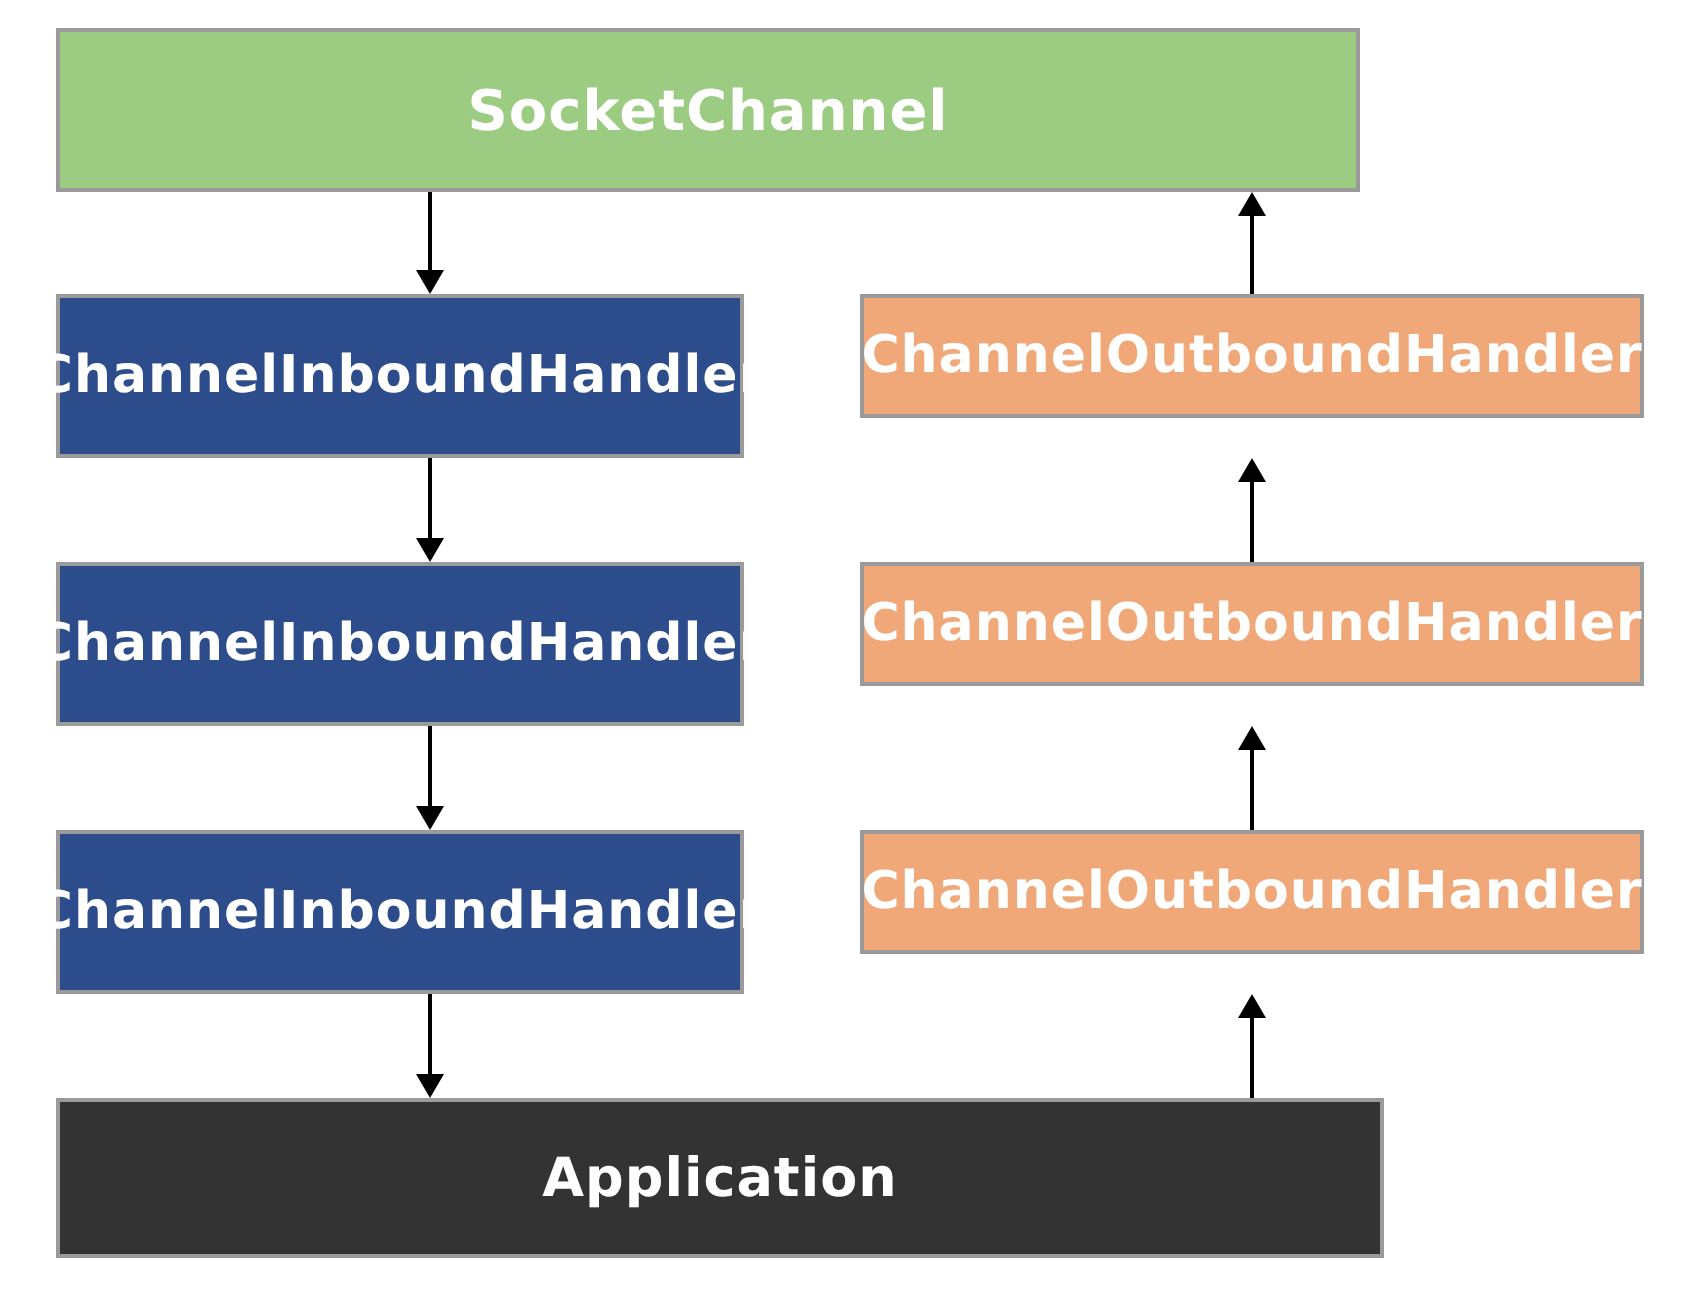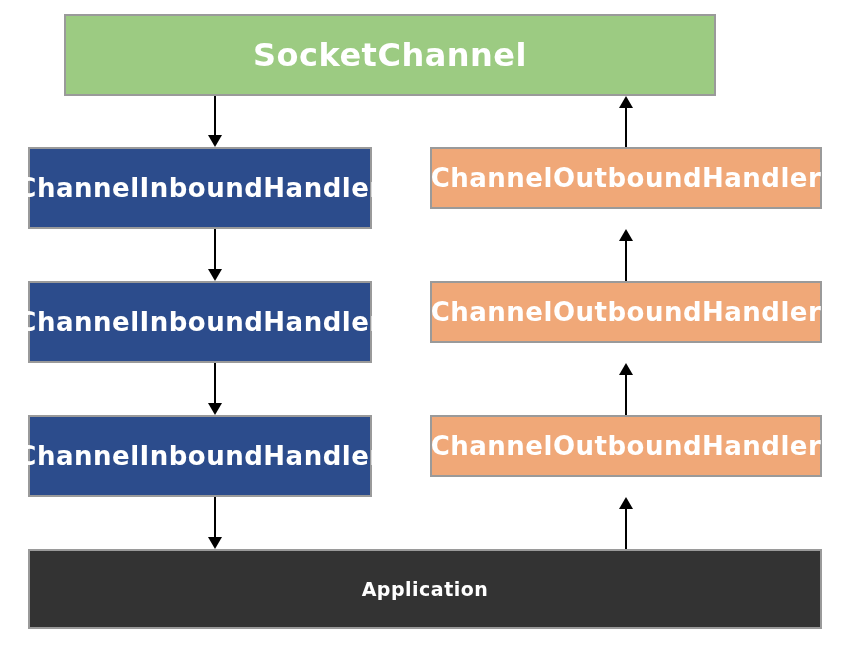--- a/index.html
+++ b/index.html
@@ -24,27 +24,26 @@
     border: 2px solid var(--box-border);
     color: var(--text);
     font-weight: bold;
     font-size: 26px;
     letter-spacing: 0.5px;
     white-space: nowrap;
   }
   .socket {
     left: 28px; top: 14px; width: 652px; height: 82px;
     background: var(--socket-channel-bg);
-    font-size: 32px;
-    margin-left: 36px;
+    font-size: 28px;
   }
   .app {
-    left: 28px; top: 549px; width: 794px; height: 80px;
+    left: 28px; top: 549px; width: 664px; height: 80px;
     background: var(--application-bg);
-    font-size: 19px;
+    font-size: 27px;
   }
   .inbound {
     left: 28px; width: 344px; height: 82px;
     background: var(--inbound-bg);
   }
   .outbound {
     left: 430px; width: 392px; height: 62px;
     background: var(--outbound-bg);
   }
   .row1 { top: 147px; }

